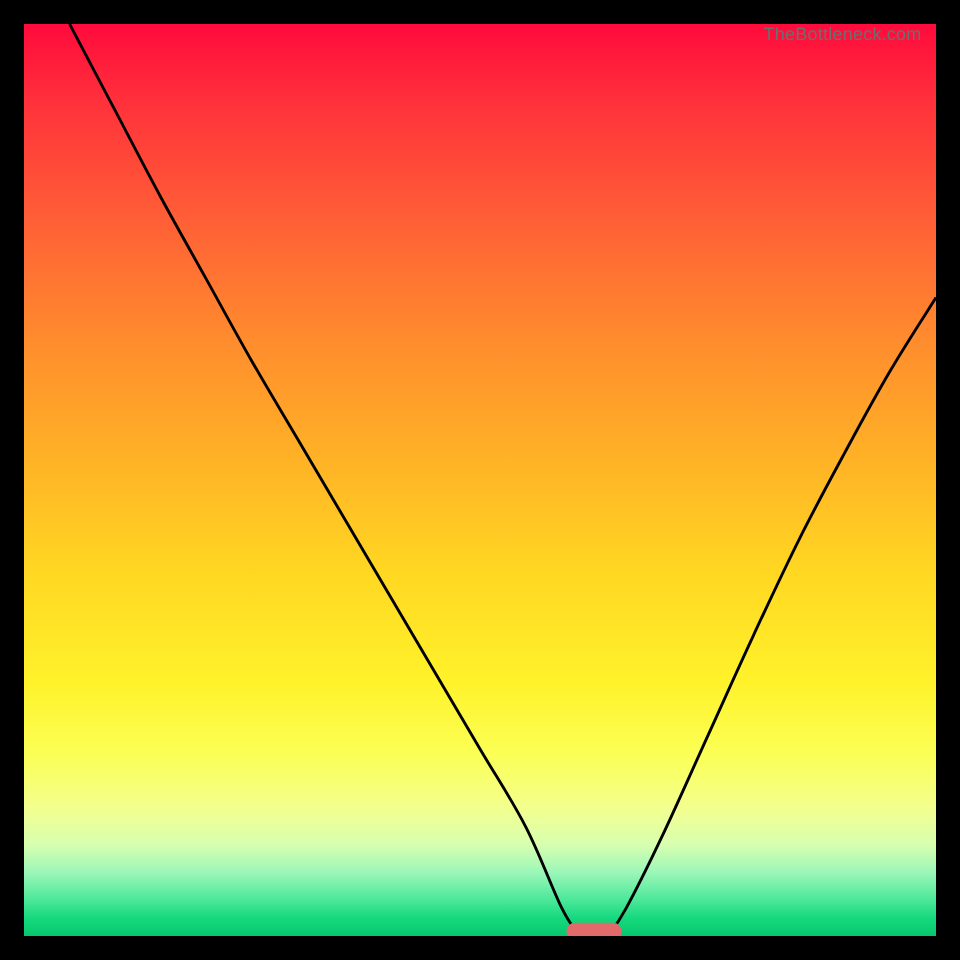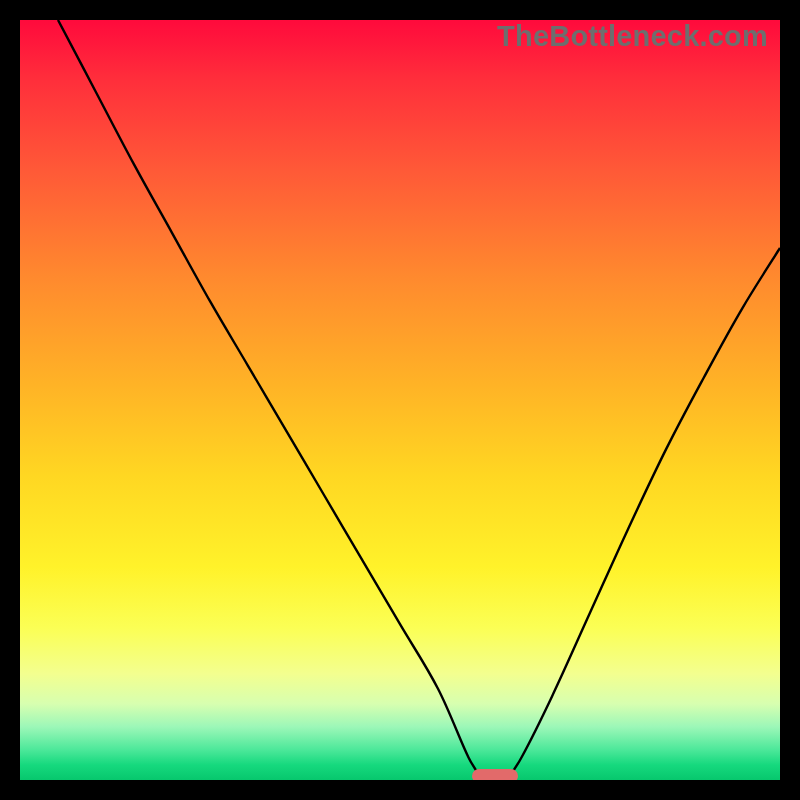--- a/index.html
+++ b/index.html
@@ -46,22 +46,22 @@
       #4de89a 96%,
       #16d97e 98%,
       #07c76d 100%
     );
   }
   .watermark {
     position: absolute;
     top: 0px;
     right: 12px;
     color: #6e6e6e;
-    font-size: 29px;
-    font-weight: 700;
+    font-size: 15px;
+    font-weight: 400;
     letter-spacing: 0.2px;
     user-select: none;
   }
   svg.curve {
     position: absolute;
     inset: 0;
   }
   .marker {
     position: absolute;
     width: 46px;

